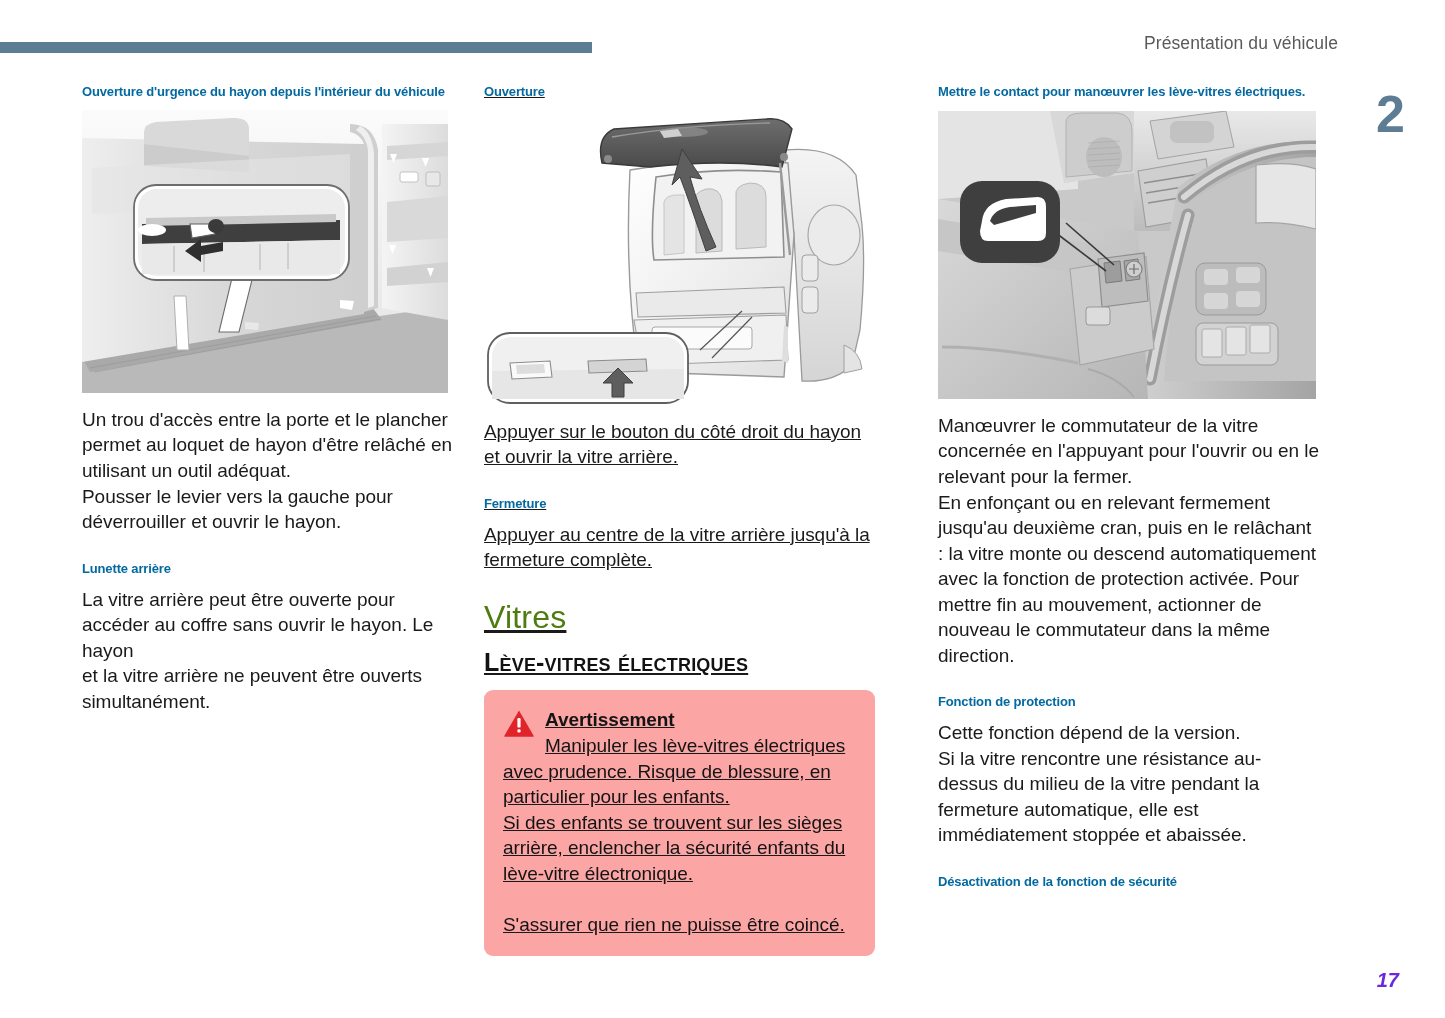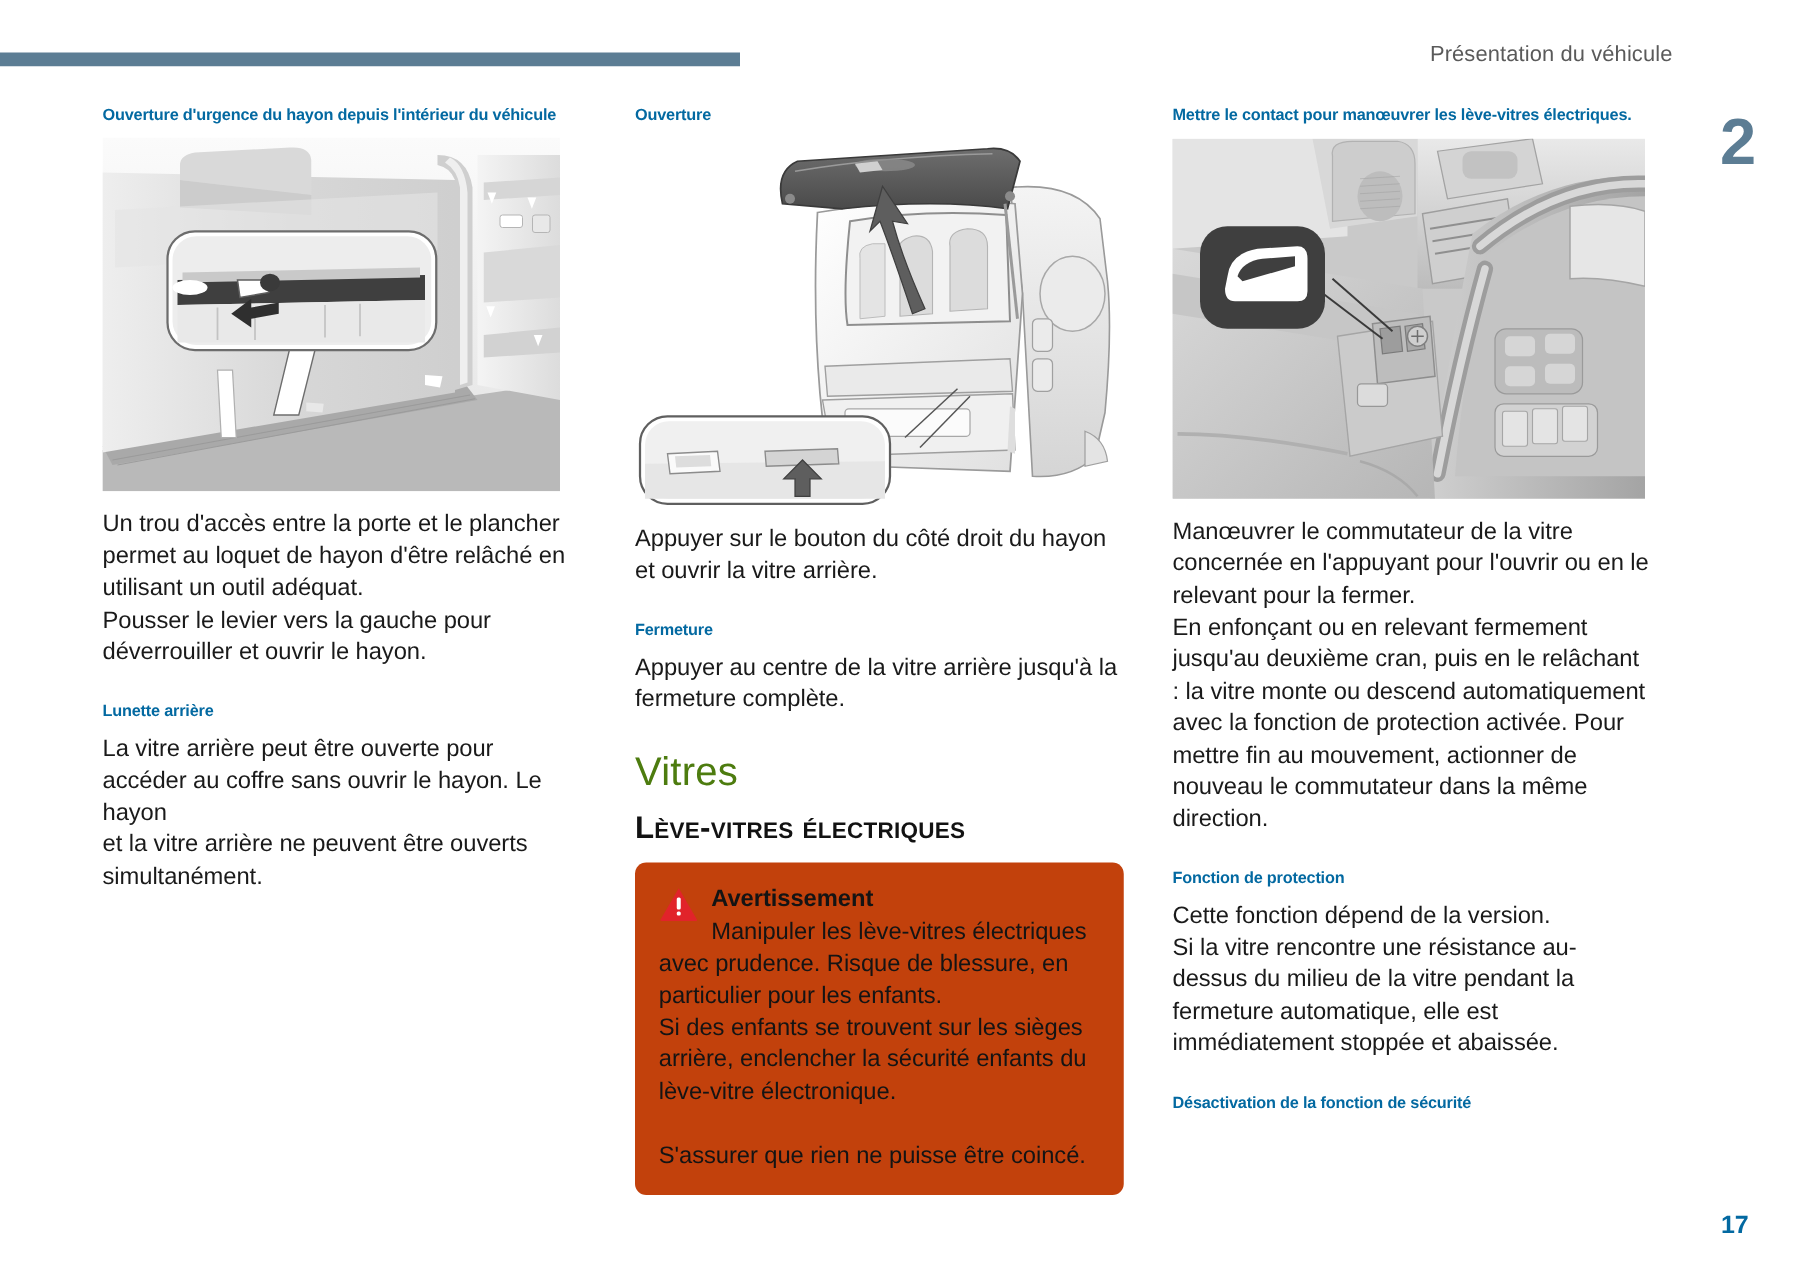--- a/index.html
+++ b/index.html
@@ -42,30 +42,31 @@
     font-weight: bold;
     color: #5c7d94;
     line-height: 1;
   }
   #page-number {
     position: absolute;
     right: 46px;
     bottom: 26px;
     font-size: 20px;
     font-weight: bold;
-    color: #0369a1;
+    color: #6d28d9;
+    font-style: italic;
   }
 
   
   .column {
     position: absolute;
     top: 84px;
   }
   #col-1 { left: 82px;  width: 384px; }
-  #col-2 { left: 508px; width: 392px; }
+  #col-2 { left: 484px; width: 392px; text-decoration: underline; }
   #col-3 { left: 938px; width: 382px; }
 
   h3.sub-head {
     font-size: 13px;
     font-weight: bold;
     line-height: 1.30;
     margin: 0 0 9px 0;
     letter-spacing: -0.15px;
     color: #0369a1;
   }
@@ -101,21 +102,21 @@
     font-weight: bold;
     color: #121212;
     margin: 1px 0 14px 0;
     font-variant: small-caps;
     letter-spacing: 0.2px;
     line-height: 1.1;
   }
 
   
   .warning-box {
-    background: #c2410c;
+    background: #fca5a5;
     border-radius: 9px;
     padding: 17px 20px 19px 19px;
     margin-top: 4px;
     width: 352px;
     box-sizing: content-box;
   }
   .warning-box .wtext {
     font-size: 19px;
     line-height: 1.345;
     color: #141414;

